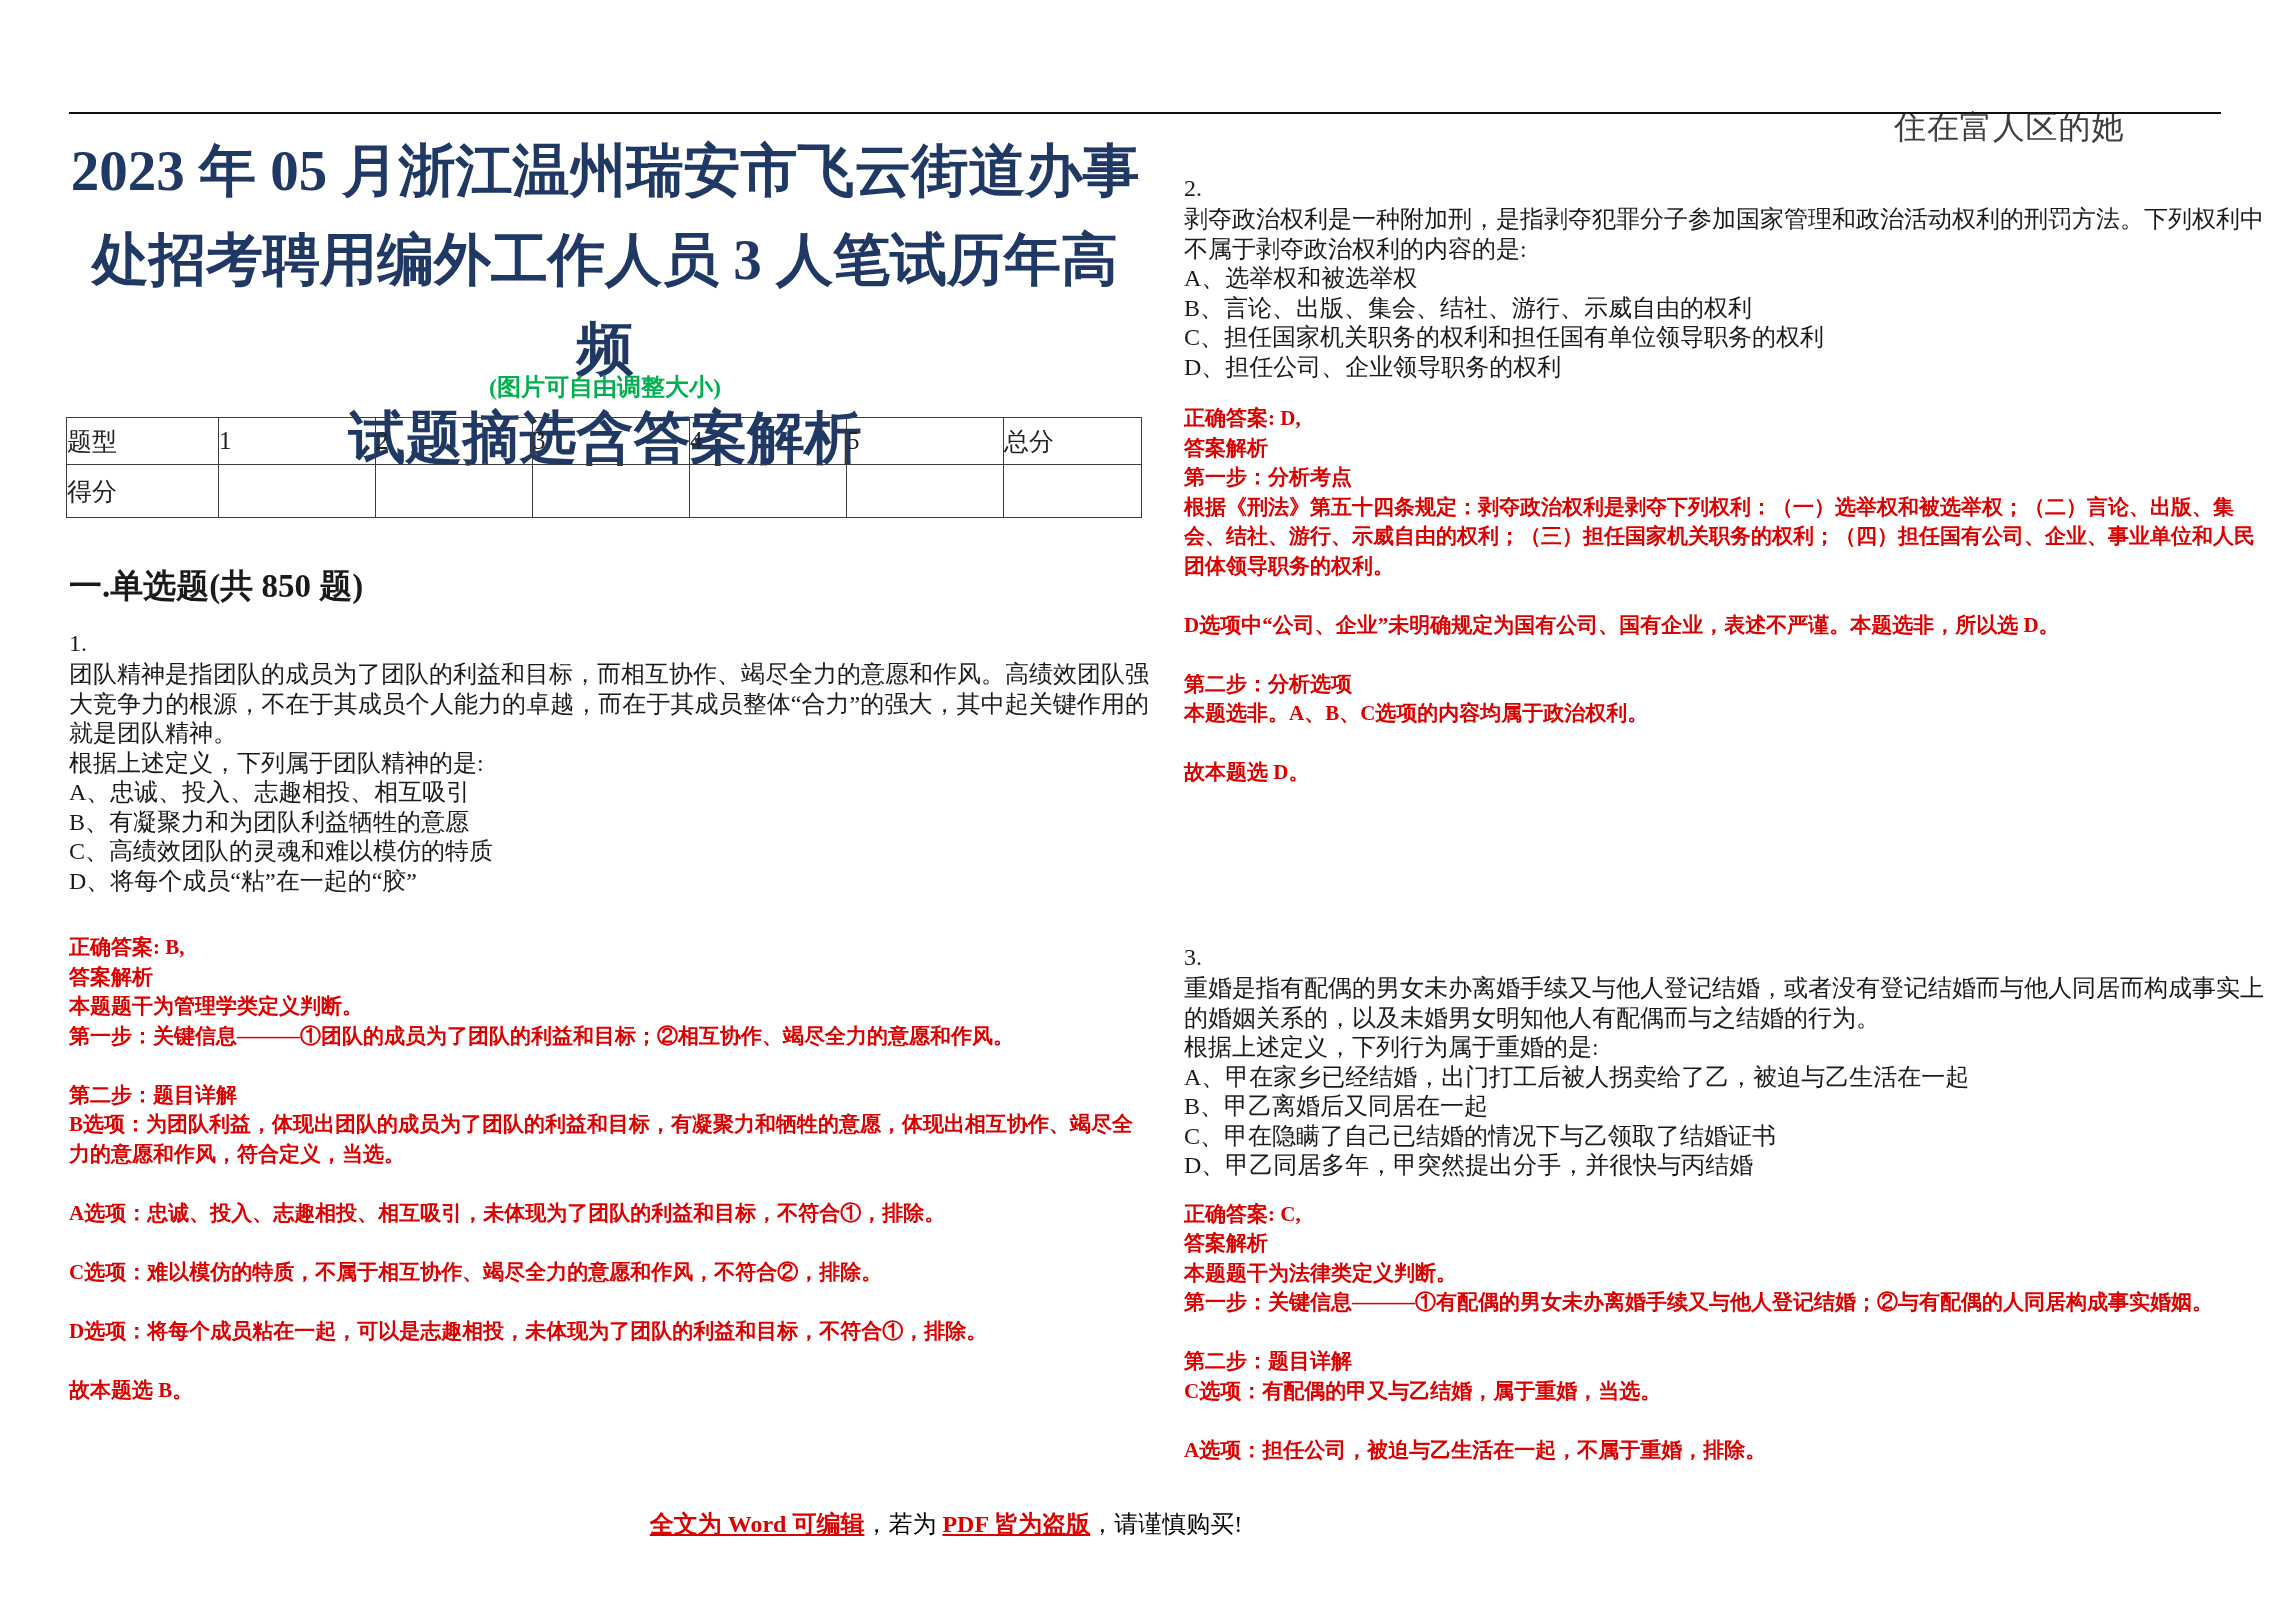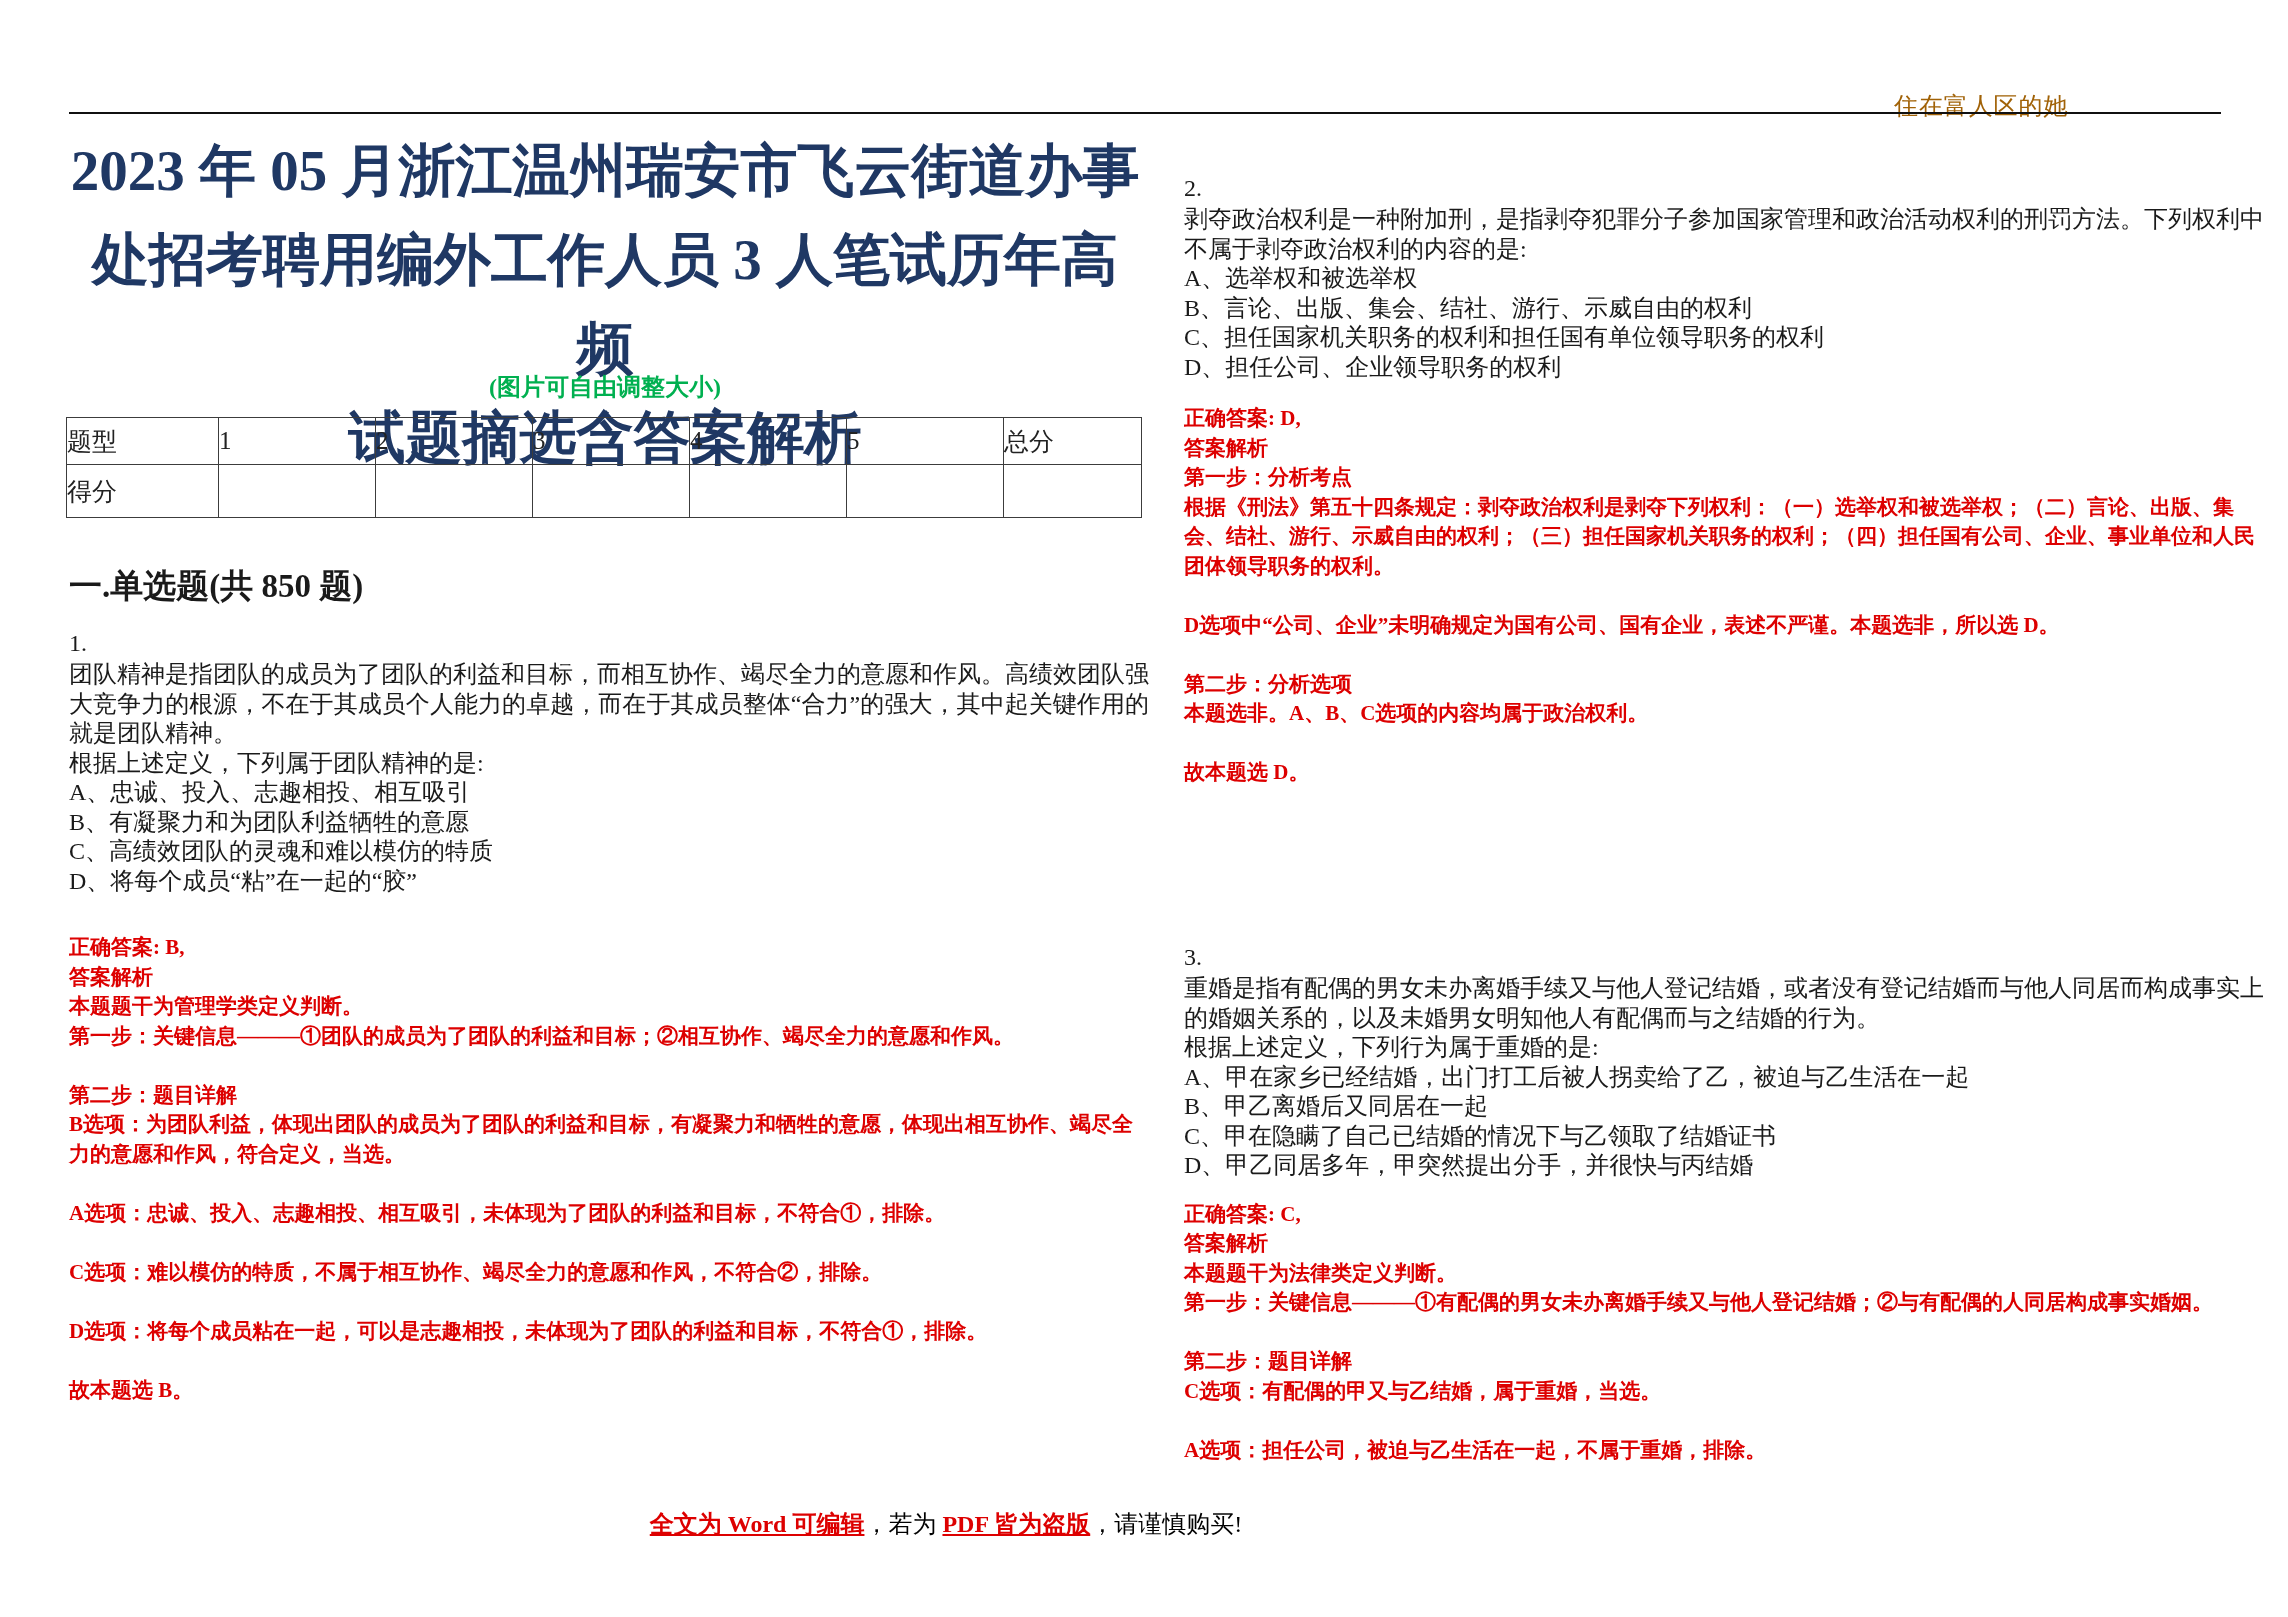--- a/index.html
+++ b/index.html
@@ -12,22 +12,22 @@
   .page{
     position:relative;
     width:2289px;height:1618px;
     background:#ffffff;
     font-family:"Liberation Serif","DejaVu Serif",serif;
     color:var(--ink);
     overflow:hidden;
   }
   
   .watermark{
-    position:absolute;top:90px;left:1894px;
-    font-size:24px;letter-spacing:0.9px;color:#a16207;
+    position:absolute;top:106px;left:1894px;
+    font-size:32px;letter-spacing:0.9px;color:#404040;
   }
   .header-rule{
     position:absolute;top:112px;left:69px;width:2152px;
     border-top:2.8px solid #101010;
   }
   
   .doc-title{
     position:absolute;top:126px;left:65px;width:1080px;
     text-align:center;color:var(--title-navy);
     font-weight:bold;font-size:57px;line-height:89px;

